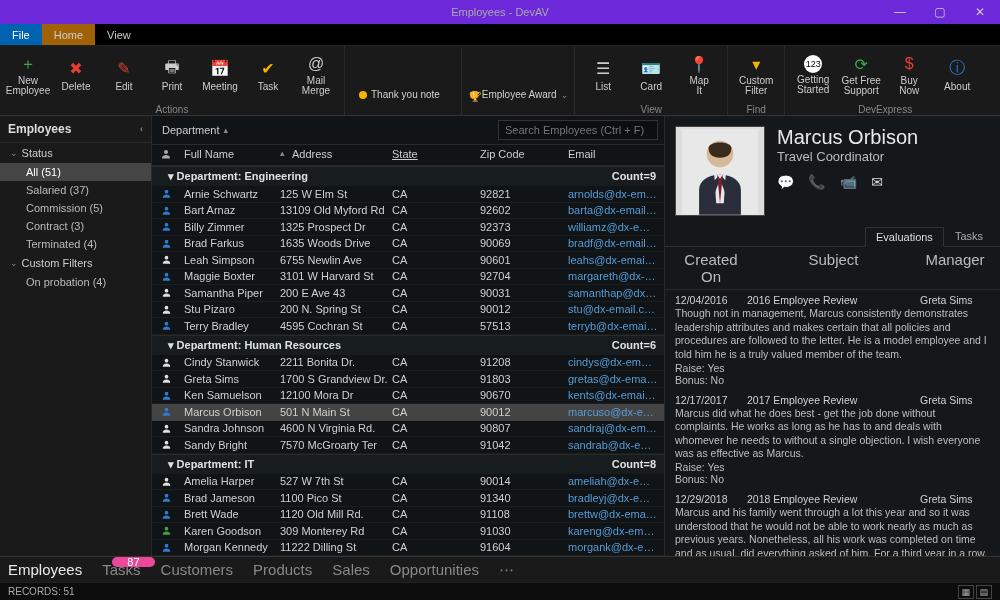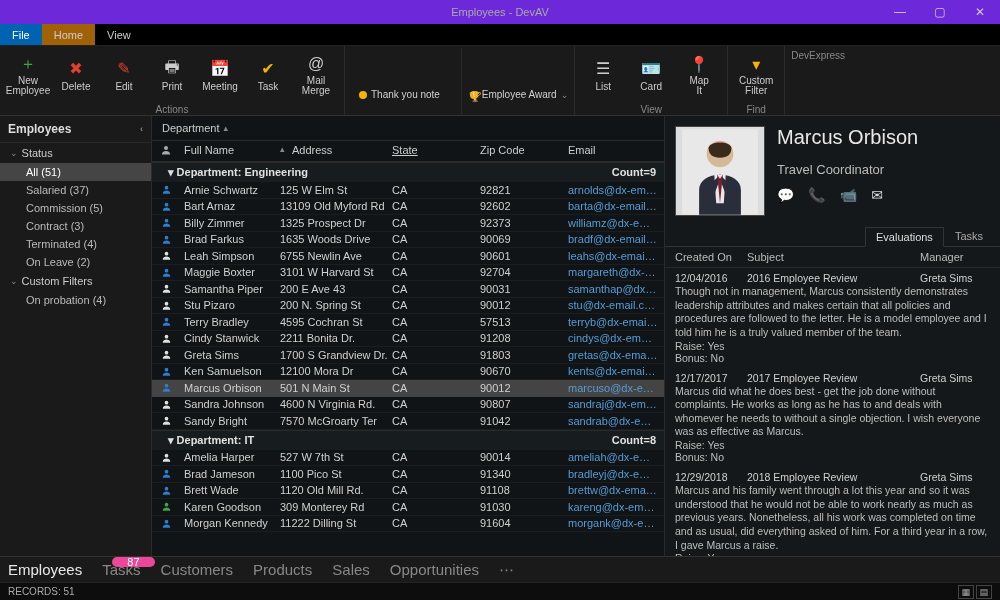--- a/index.html
+++ b/index.html
@@ -64,27 +64,27 @@
   .st-cell{width:88px;}
   .zp-cell{width:88px;}
   .em-cell{flex:1; white-space:nowrap; overflow:hidden; text-overflow:ellipsis; padding-right:6px;}
 
   
   .detail { width: 336px; background: #14181a; border-left:1px solid #2a2a2a; display:flex; flex-direction:column; overflow:hidden;}
   .detail-head { display:flex; padding:10px; gap:12px; }
   .detail-photo { width:90px; height:90px; background:#ddd; border:1px solid #444; display:flex; align-items:flex-end; justify-content:center;}
   .detail-photo svg{ width:76px; height:86px; }
   .detail-name { font-size:20px; color:#e8e8e8; font-weight:400; }
-  .detail-role { font-size:13px; color:#bbb; margin-top:13px;}
+  .detail-role { font-size:13px; color:#bbb; margin-top:0;}
   .detail-actions { display:flex; gap:14px; margin-top:10px; font-size:14px;}
   .detail-actions span{ color:#ddd; }
   .detail-tabs{ display:flex; justify-content:flex-end; border-bottom:1px solid #333; padding:0 6px;}
   .dtab{ padding:3px 10px; font-size:11px; color:#aaa; border:1px solid transparent;}
   .dtab.active{ border:1px solid #333; border-bottom-color:#14181a; color:#ddd; background:#14181a; position:relative; top:1px;}
-  .eval-header{ display:flex; font-size:11px; color:#bbb; padding:4px 10px; border-bottom:1px solid #2a2a2a;}
+  .eval-header{ display:flex; font-size:15px; color:#bbb; padding:4px 10px; border-bottom:1px solid #2a2a2a;text-align:center;}
   .eh-date{width:72px;} .eh-subj{flex:1;} .eh-mgr{width:70px;}
   .eval-list{ flex:1; overflow:hidden; font-size:10.5px; padding:0 10px;}
   .eval-item{ padding:4px 0; }
   .eval-top{ display:flex; }
   .eval-top .d{width:72px;} .eval-top .s{flex:1;} .eval-top .m{width:70px;}
   .eval-body{ color:#bebebe; line-height:1.3; margin-top:1px;}
   .eval-rb{ color:#bebebe; }
 
   
   .bottom-nav{ height:26px; background:#1a1a1a; display:flex; align-items:center; padding:0 8px; gap:20px; border-top:1px solid #333;}
@@ -211,50 +211,71 @@
       <div class="big-btn">
           <span class="icon" style="color:#f5b400">▾</span>
           <span style="white-space:pre-line; text-align:center; line-height:1;">Custom
 Filter</span>
         </div>
     </div>
     <div class="ribbon-group-title">Find</div>
   </div>
 
   <div class="ribbon-group" style="border-right:none;">
+    <div class="ribbon-items">
+      <div class="big-btn">
+          <span class="icon" style="background:#fff; color:#000; border-radius:50%; width:18px; height:18px; font-size:9px;">123</span>
+          <span style="white-space:pre-line; text-align:center; line-height:1;">Getting
+Started</span>
+        </div>
+      <div class="big-btn">
+          <span class="icon" style="color:#3fa648">⟳</span>
+          <span style="white-space:pre-line; text-align:center; line-height:1;">Get Free
+Support</span>
+        </div>
+      <div class="big-btn">
+          <span class="icon" style="color:#e23f32">$</span>
+          <span style="white-space:pre-line; text-align:center; line-height:1;">Buy
+Now</span>
+        </div>
+      <div class="big-btn">
+          <span class="icon" style="color:#2d7dd2">ⓘ</span>
+          <span>About</span>
+        </div>
+    </div>
     <div class="ribbon-group-title">DevExpress</div>
   </div>
 </div>
 
 <div class="main">
 
   <div class="sidebar">
     <div class="side-header">
         <span>Employees</span>
         <span class="caret">‹</span>
       </div>
     <div id="sidebar-groups">
         <div class="side-group-title"><span class="caret">⌄</span> Status</div>
         <div class="side-item selected">All (51)</div>
         <div class="side-item">Salaried (37)</div>
         <div class="side-item">Commission (5)</div>
         <div class="side-item">Contract (3)</div>
         <div class="side-item">Terminated (4)</div>
-        <div class="side-item">On Leave (2)</div>
         <div class="side-group-title"><span class="caret">⌄</span> Custom Filters</div>
         <div class="side-item">On probation  (4)</div>
       </div>
   </div>
 
   <div class="grid-area">
     <div class="grid-toolbar">
       <div class="dept-btn">
           <span>Department</span>
           <span class="caret">▴</span>
         </div>
+      <input class="search-box" placeholder="Search Employees (Ctrl + F)" style="">
     </div>
     <div class="grid-header">
       <div class="col-avatar">
         <svg viewBox="0 0 24 24" width="12" height="12" fill="#aaa">
             <circle cx="12" cy="8" r="4"></circle>
             <path d="M4 20c0-4 4-6 8-6s8 2 8 6v1H4z"></path>
           </svg>
       </div>
       <div class="col-name">Full Name</div>
       <div style="width:12px" class="caret">▴</div>
@@ -377,20 +398,24 @@
             <svg viewBox="0 0 24 24" fill="#2d7dd2">
               <circle cx="12" cy="8" r="4"></circle>
               <path d="M4 20c0-4 4-6 8-6s8 2 8 6v1H4z"></path>
             </svg>
           </div>
           <div class="fn-cell">Terry Bradley</div>
           <div class="ad-cell">4595 Cochran St</div>
           <div class="st-cell">CA</div>
           <div class="zp-cell">57513</div>
           <div class="em-cell email-link">terryb@dx-email.com</div>
+        </div>
+        <div class="dept-row">
+          <span>▾ Department: Human Resources</span>
+          <span>Count=6</span>
         </div>
         <div class="data-row">
           <div class="avatar-icon">
             <svg viewBox="0 0 24 24" fill="#e0e0e0">
               <circle cx="12" cy="8" r="4"></circle>
               <path d="M4 20c0-4 4-6 8-6s8 2 8 6v1H4z"></path>
             </svg>
           </div>
           <div class="fn-cell">Cindy Stanwick</div>
           <div class="ad-cell">2211 Bonita Dr.</div>

